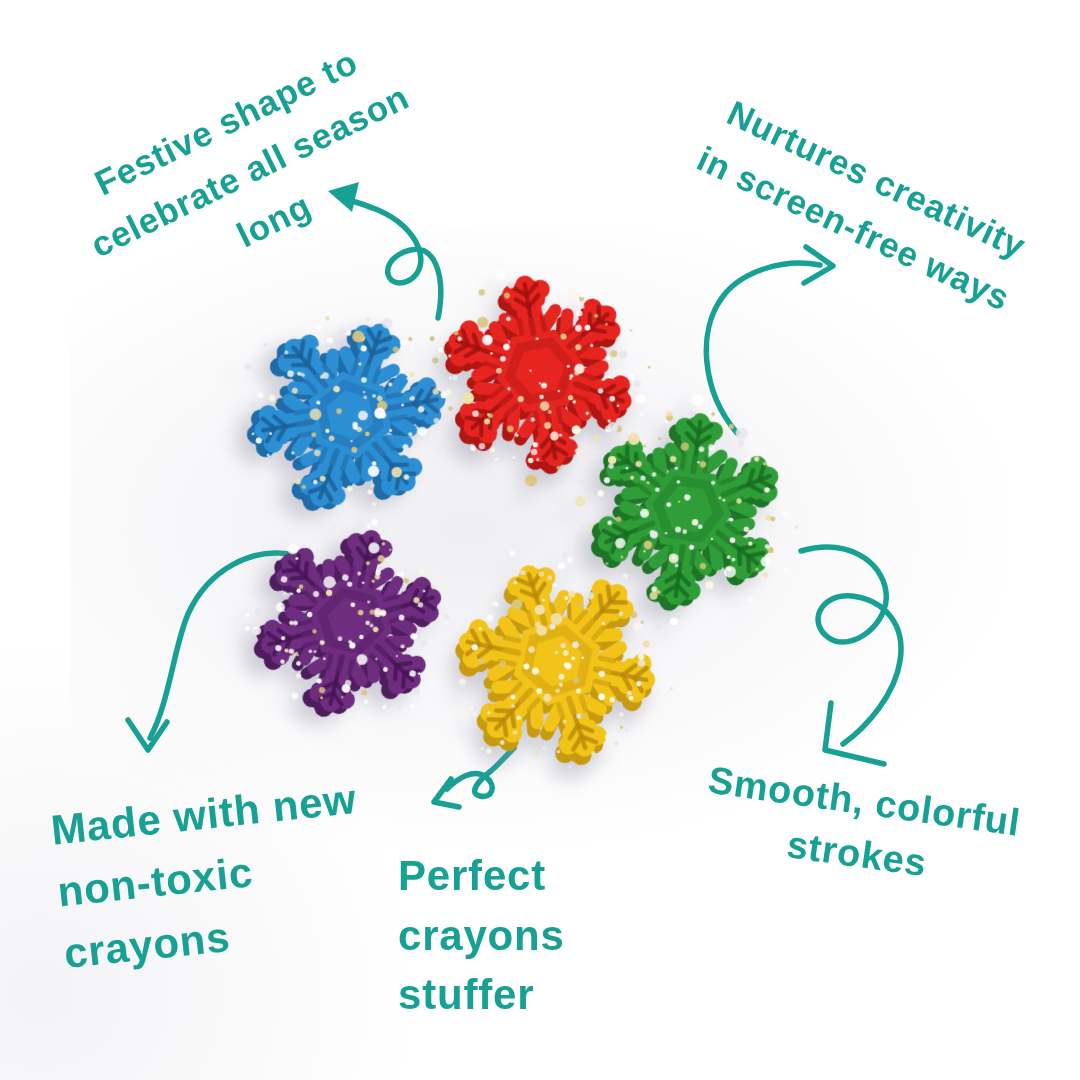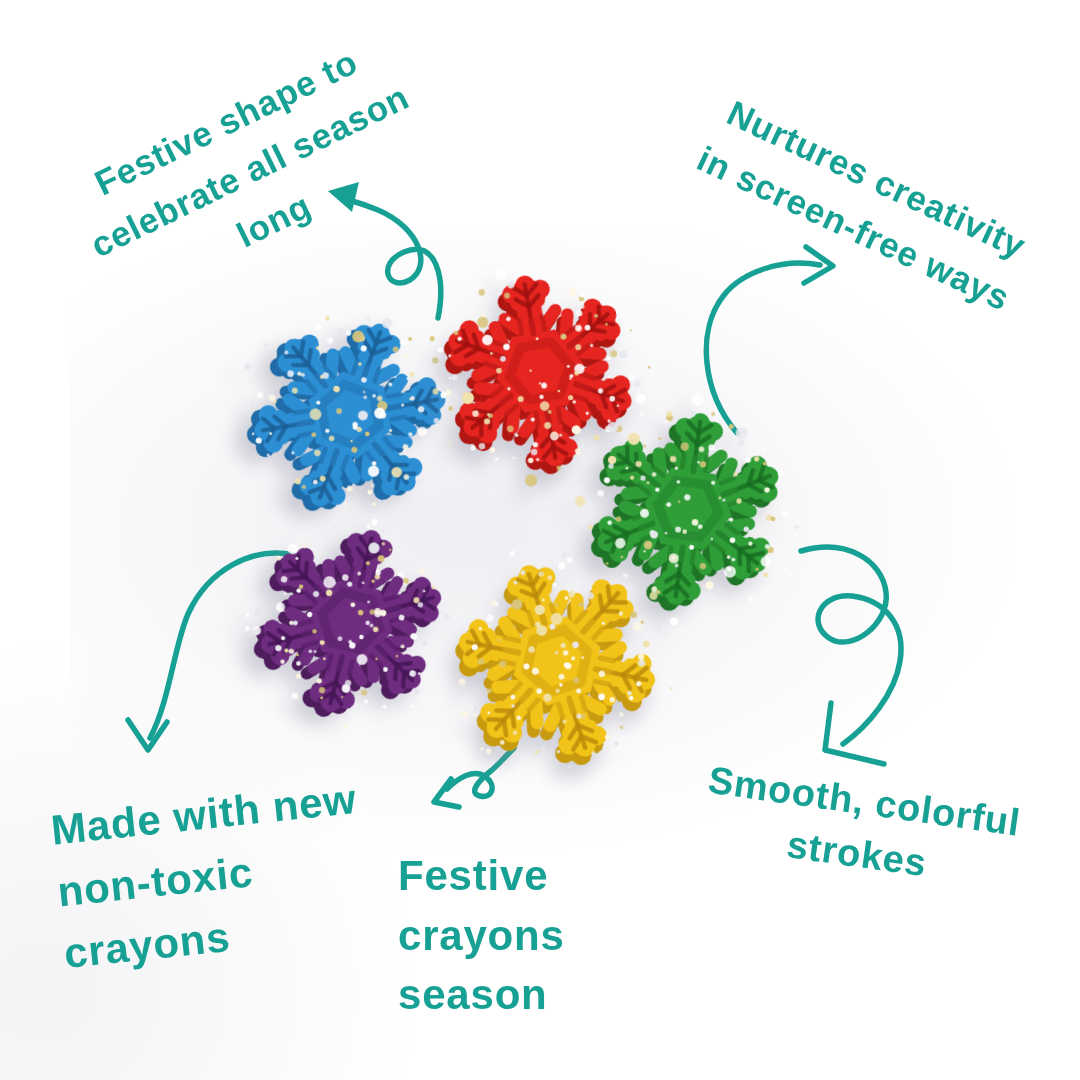--- a/index.html
+++ b/index.html
@@ -652,22 +652,22 @@
   <div class="caption c-creativity">
     <div>Nurtures creativity</div>
     <div>in screen-free ways</div>
   </div>
   <div class="caption c-nontoxic">
     <div>Made with new</div>
     <div>non-toxic</div>
     <div>crayons</div>
   </div>
   <div class="caption c-stocking">
-    <div>Festive</div>
+    <div>Perfect</div>
     <div>crayons</div>
-    <div>season</div>
+    <div>stuffer</div>
   </div>
   <div class="caption c-strokes">
     <div>Smooth, colorful</div>
     <div>strokes</div>
   </div>
 
 </div>
 
 </body></html>

